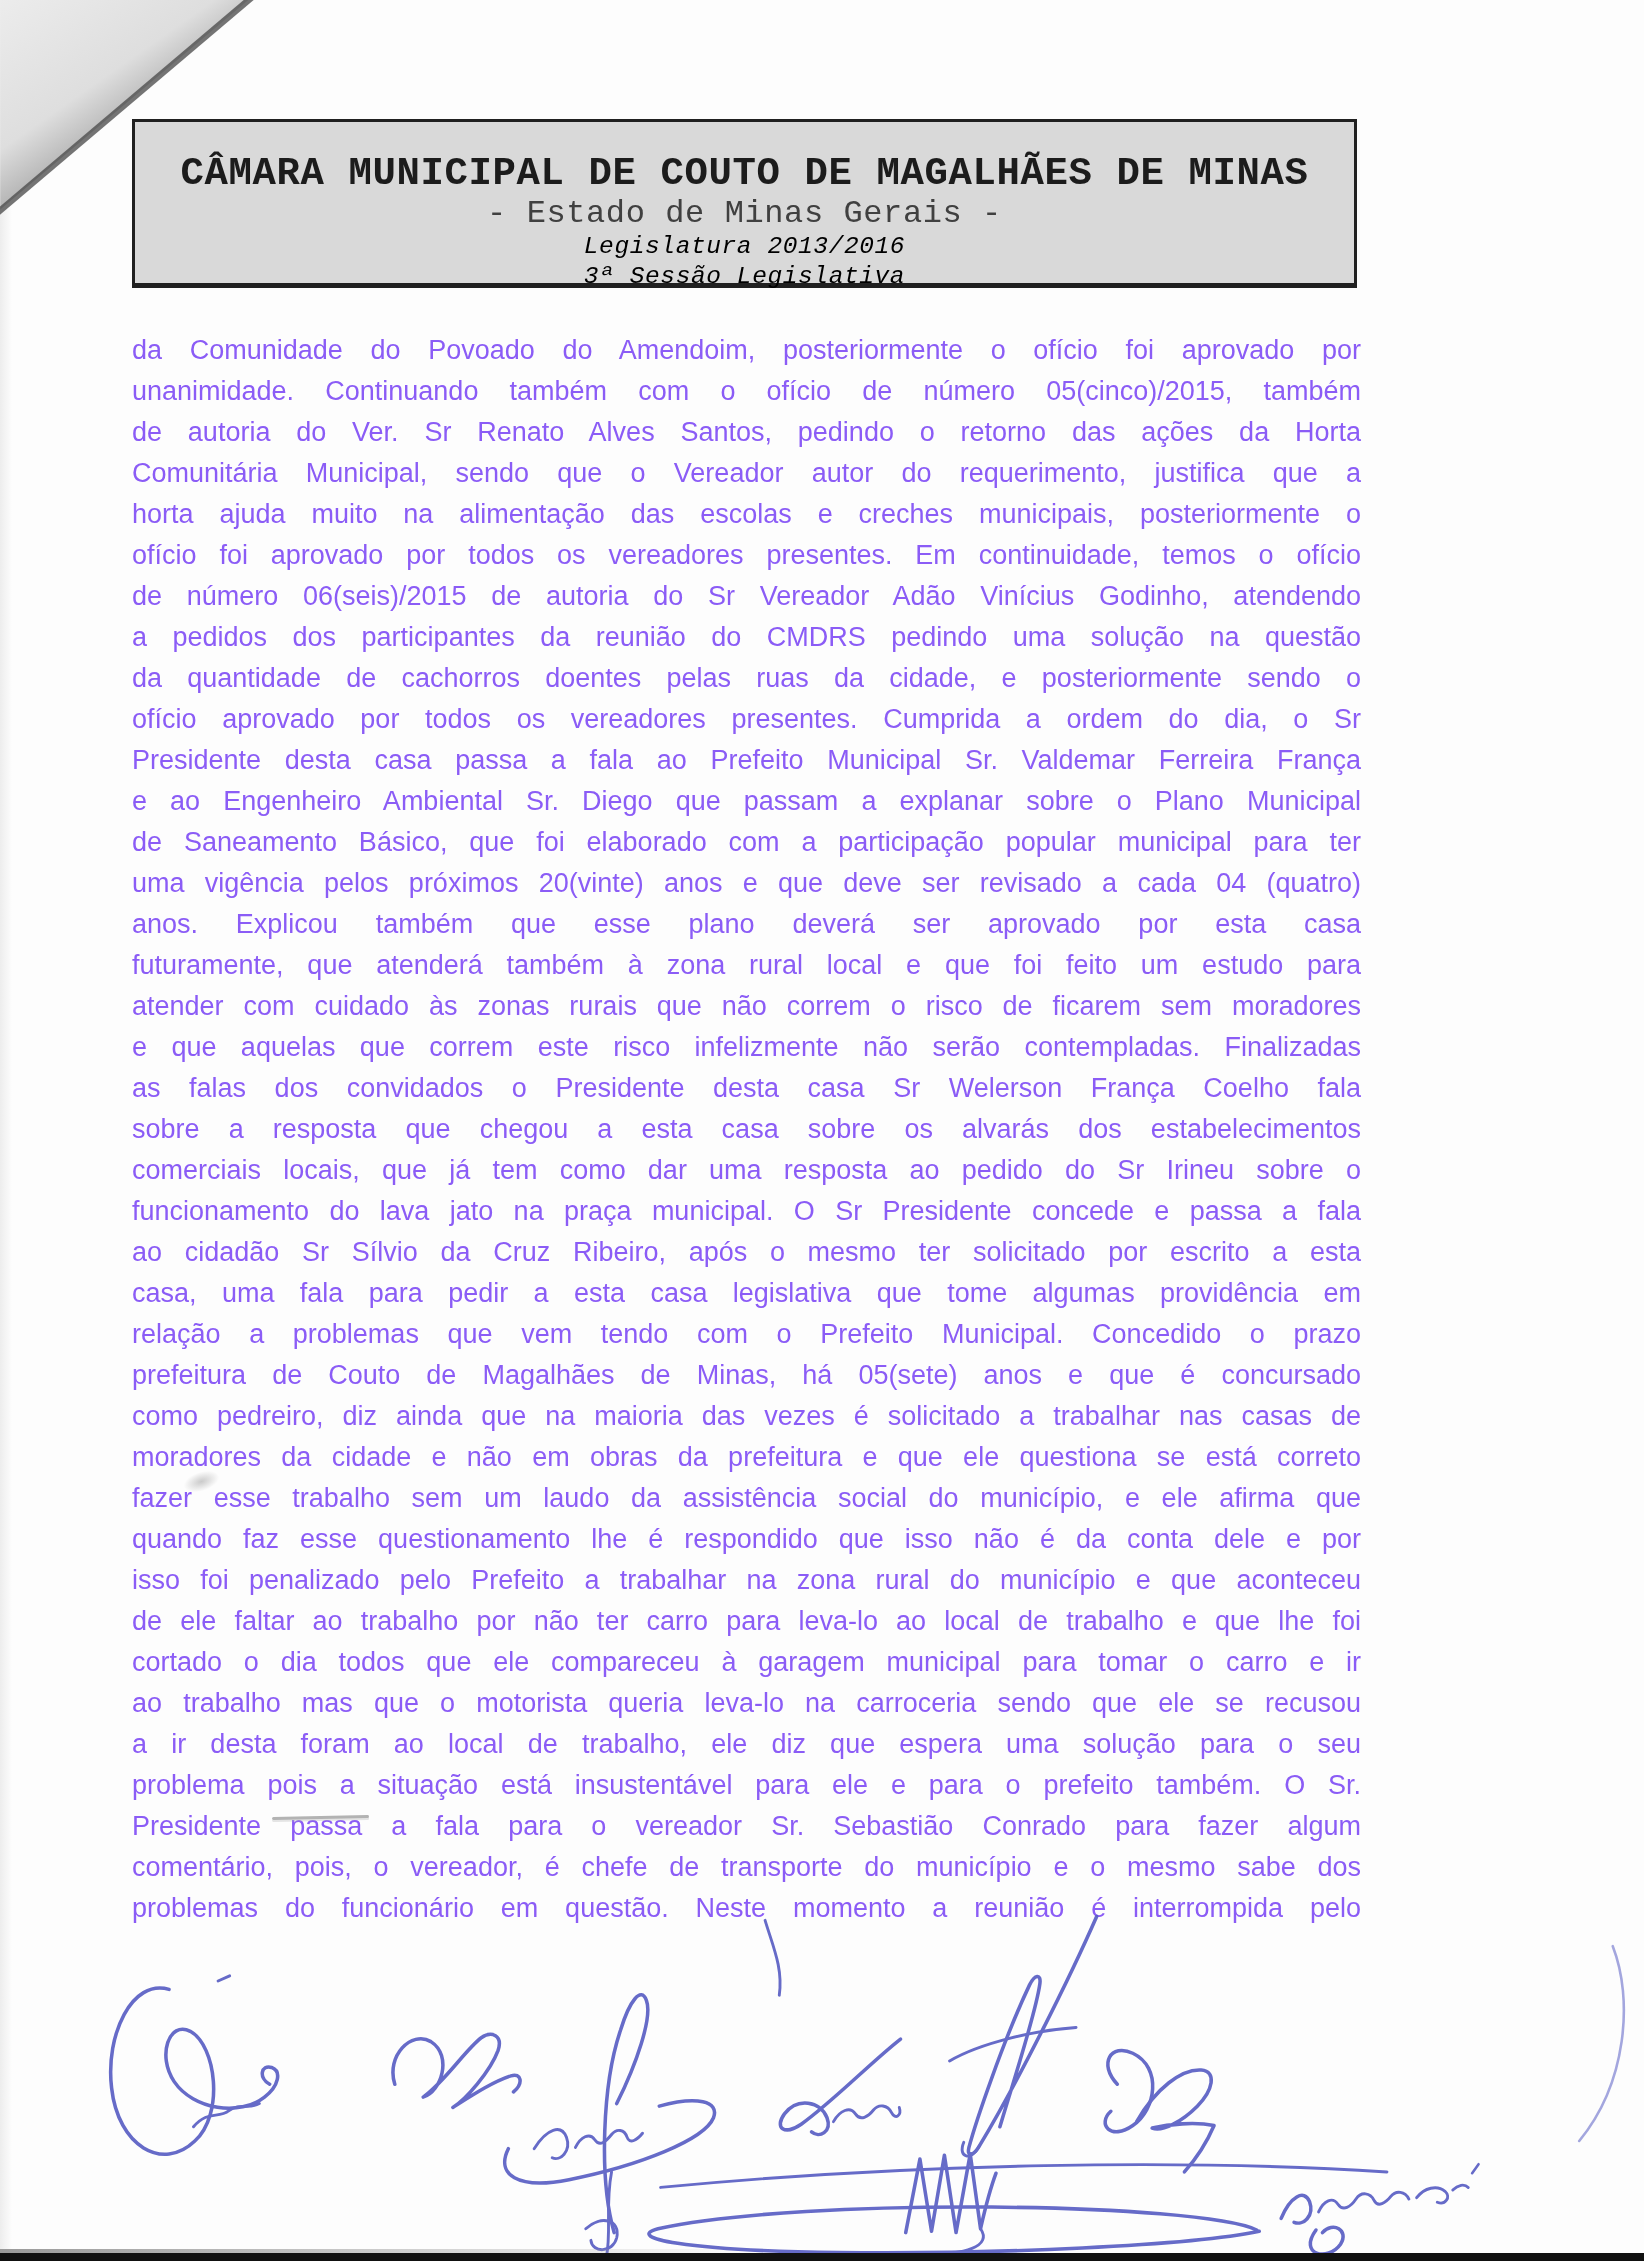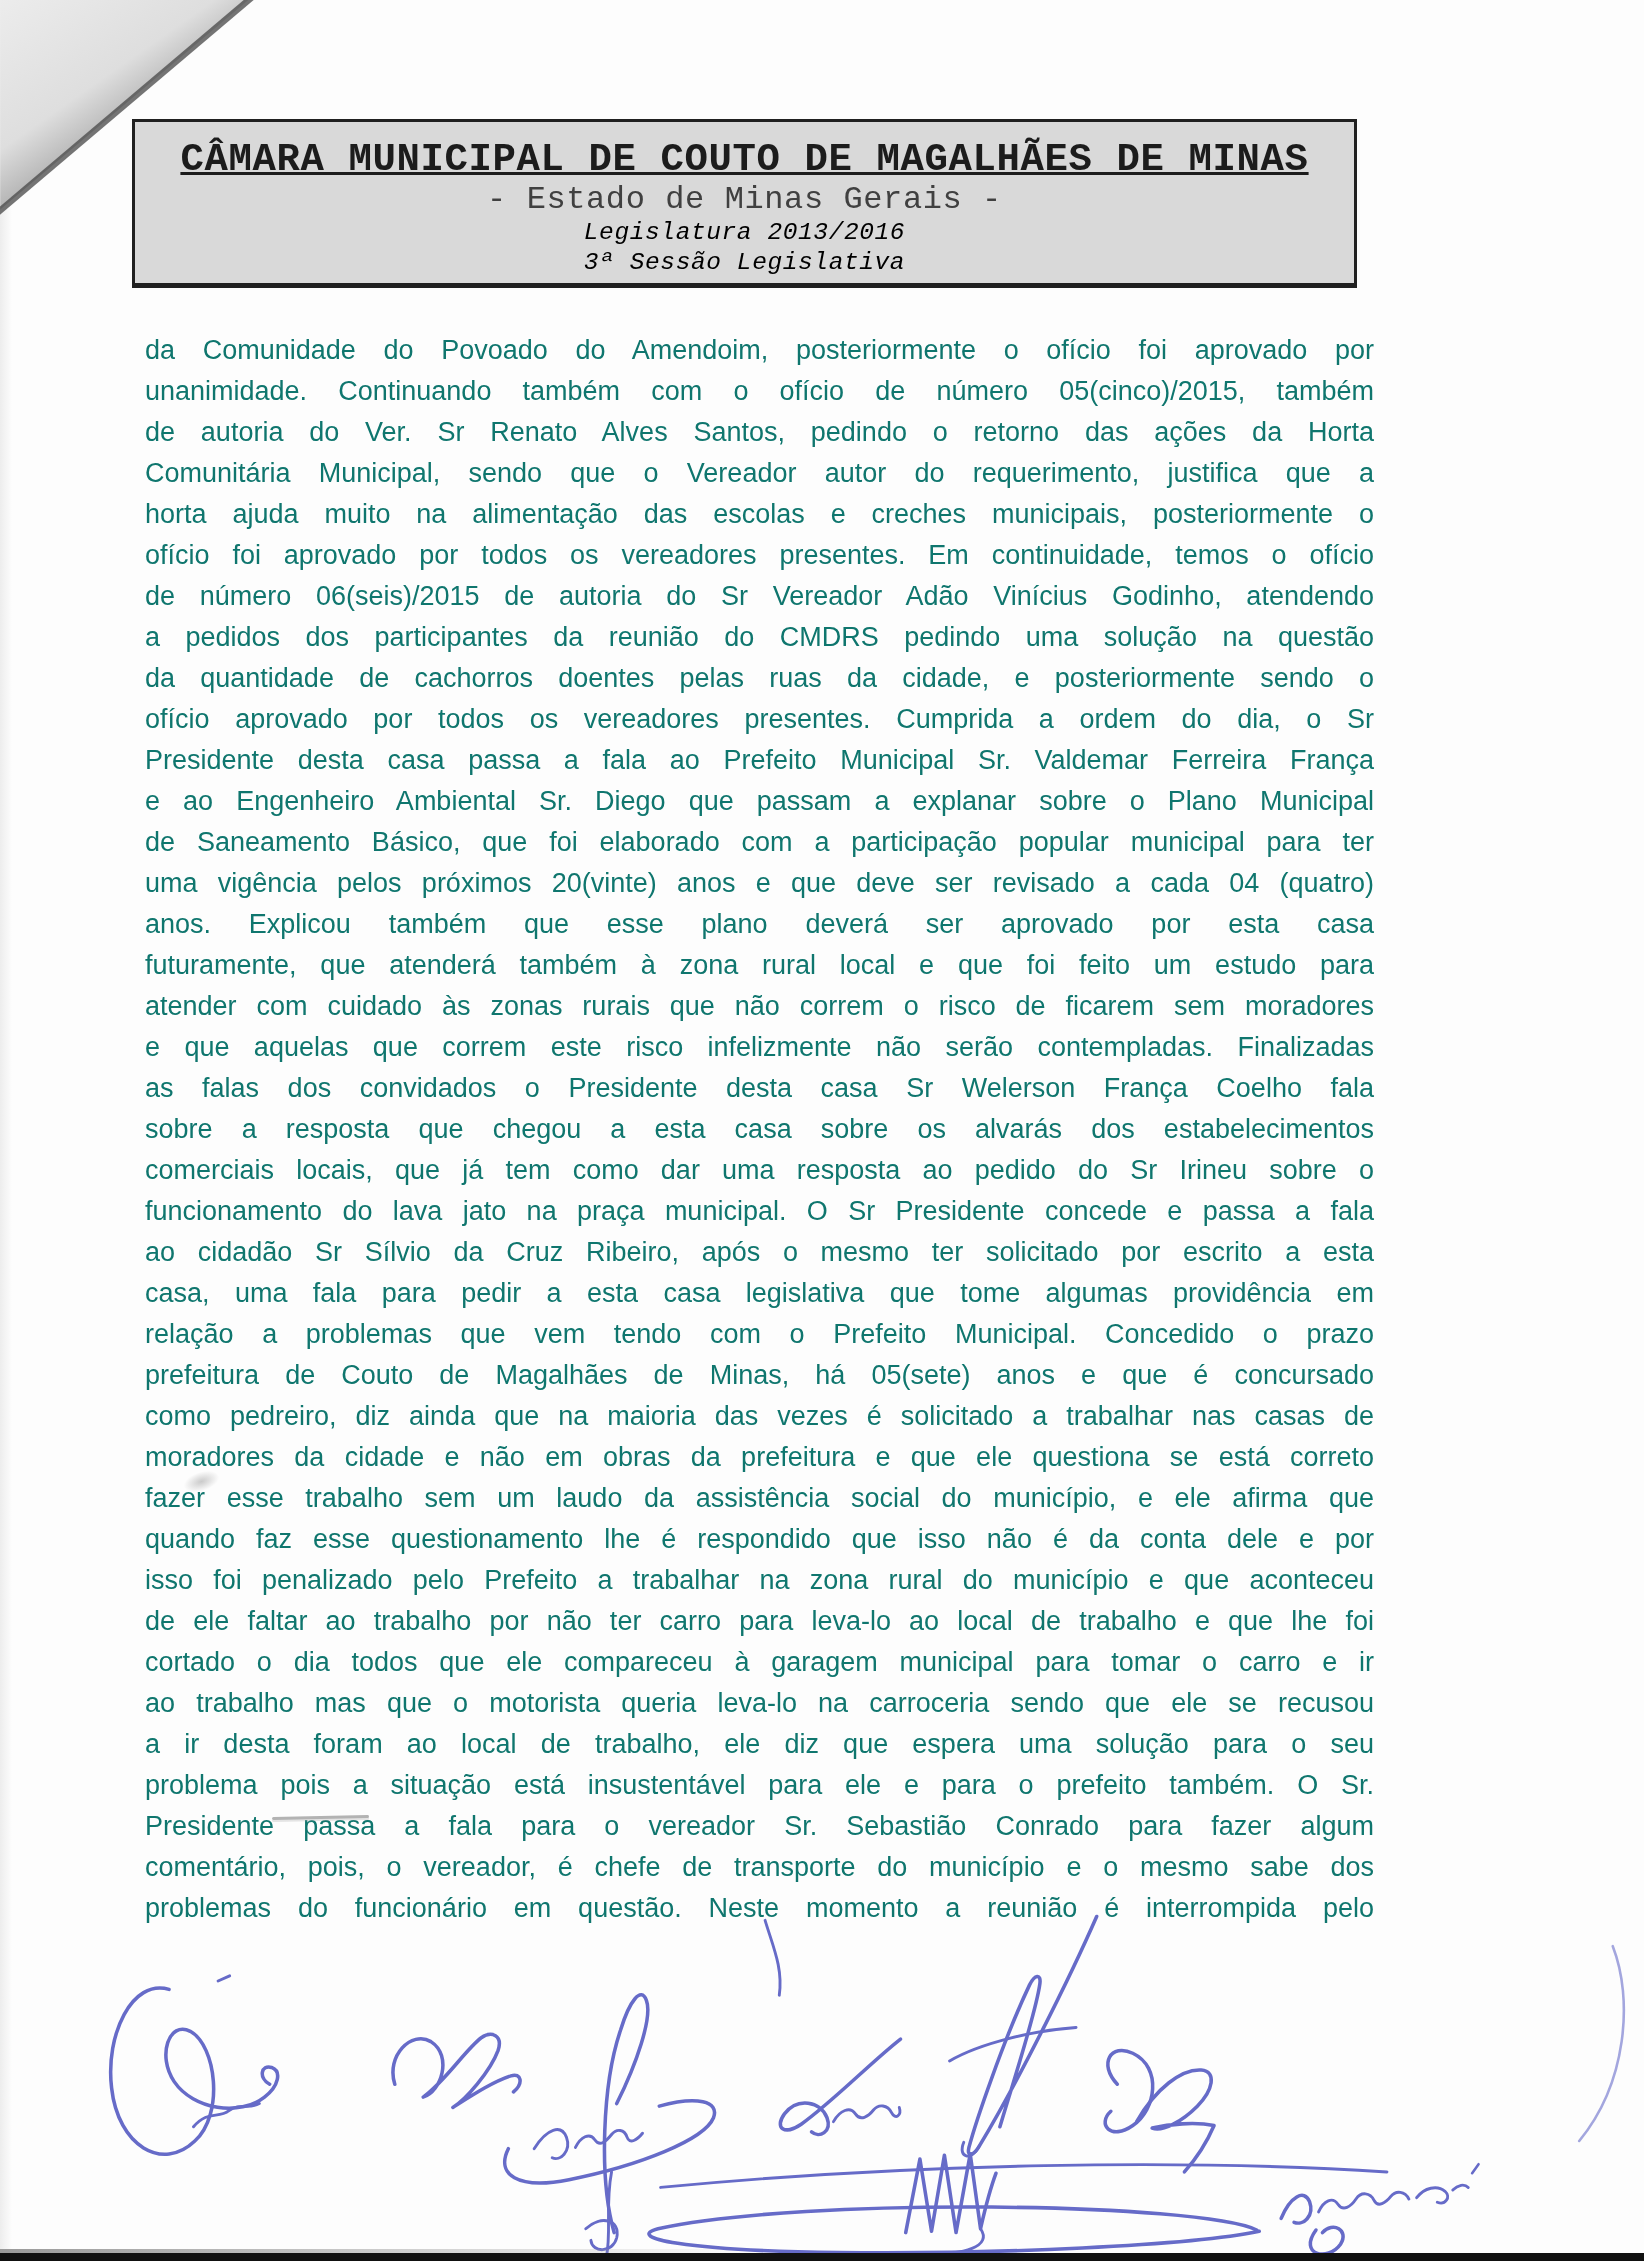--- a/index.html
+++ b/index.html
@@ -25,46 +25,45 @@
     position:absolute;
     left:132px;top:119px;width:1225px;height:169px;
     box-sizing:border-box;
     background:#d9d9d9;
     border:3.9px solid #202020;
     border-bottom-width:5.8px;
     text-align:center;
     font-family:"Liberation Mono","DejaVu Sans Mono",monospace;
   }
   .header-title{
-    margin-top:18px;
+    margin-top:32px;
     font-size:39px;
     font-weight:bold;
     letter-spacing:0.6px;
     color:#1c1c1c;
     line-height:41px;
     white-space:nowrap;
-    text-decoration:underline;
   }
   .header-subtitle{
     font-size:32px;
     color:#404040;
     line-height:37px;
     letter-spacing:0.6px;
   }
   .header-meta{
     font-size:24.5px;
     font-style:italic;
     color:#000000;
     line-height:30px;
     letter-spacing:0.6px;
   }
   .doc-body{
     position:absolute;
-    left:145px;top:330px;width:1229px;
-    color:#0f766e;
+    left:132px;top:330px;width:1229px;
+    color:#8b5cf6;
     font-size:27px;
   }
   .doc-body .line{
     height:41px;
     line-height:41px;
     text-align:justify;
     text-align-last:justify;
     white-space:normal;
     overflow:visible;
   }

